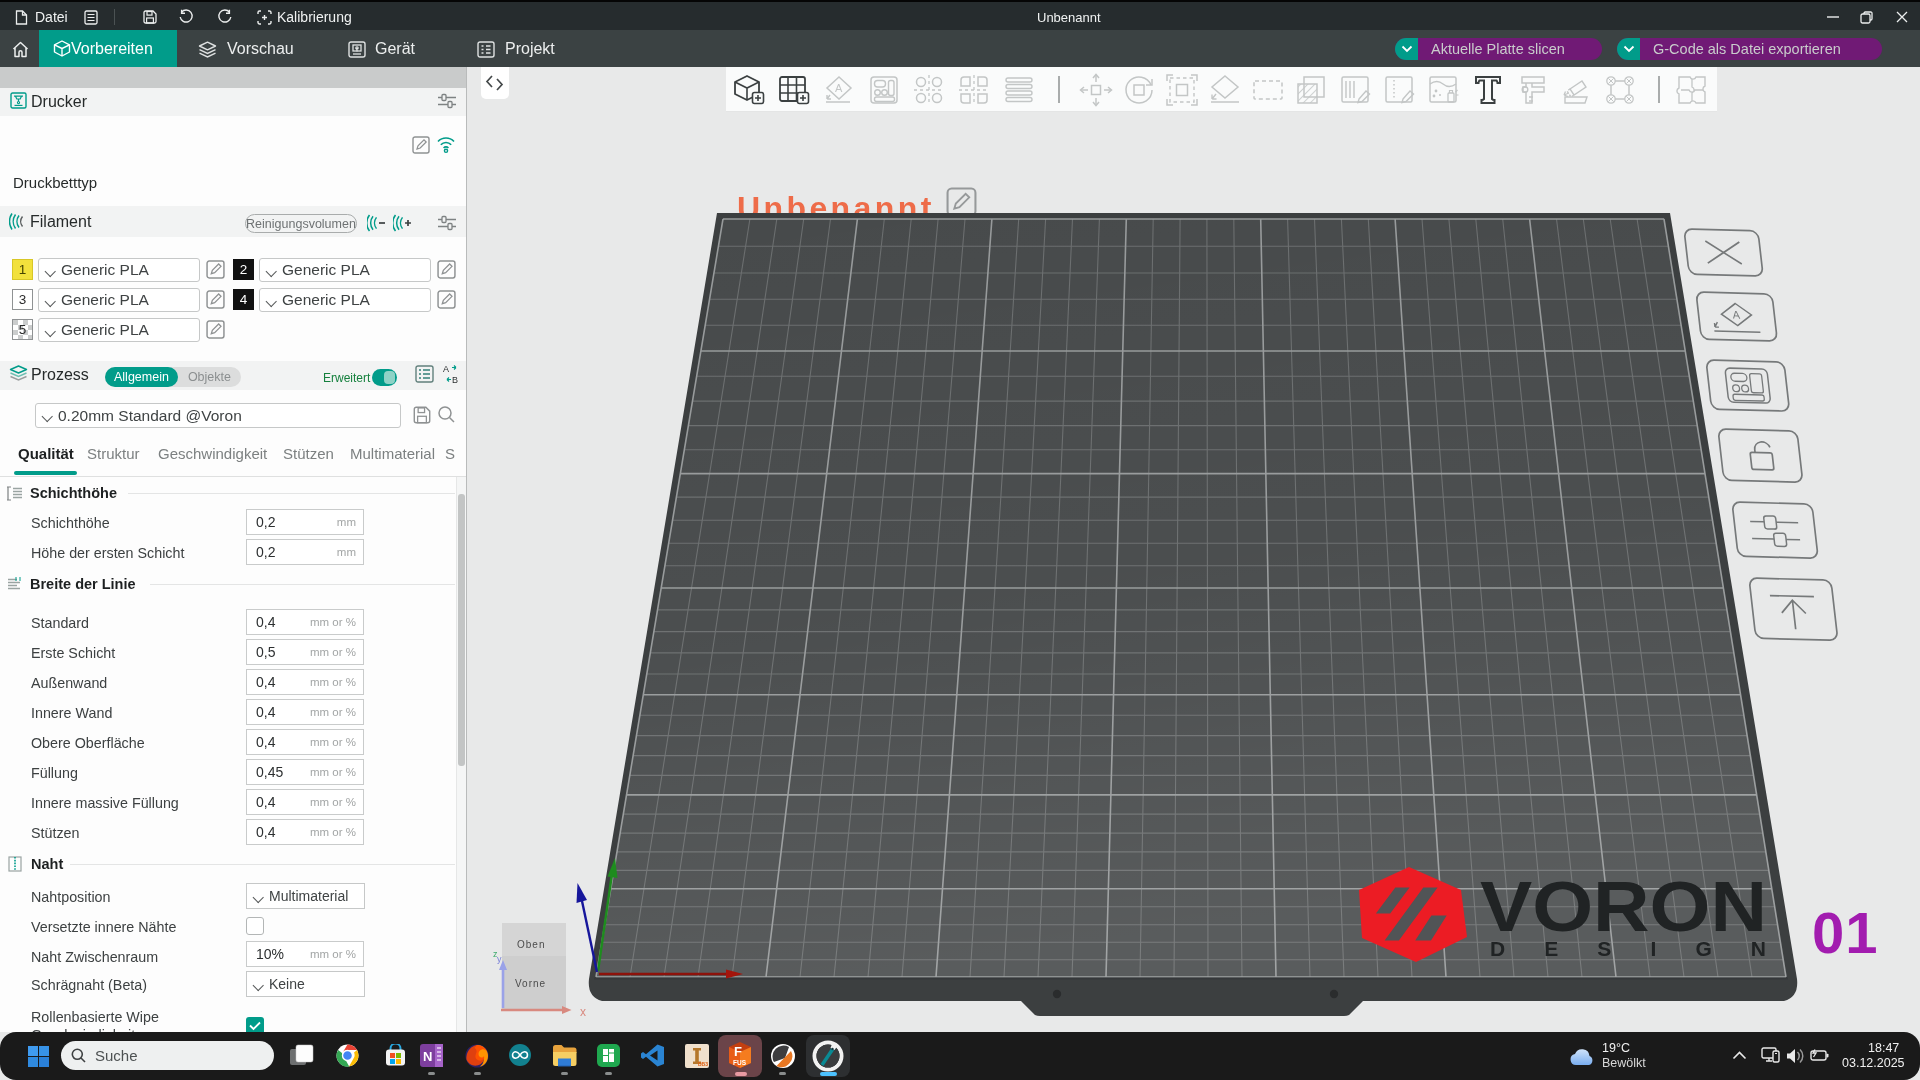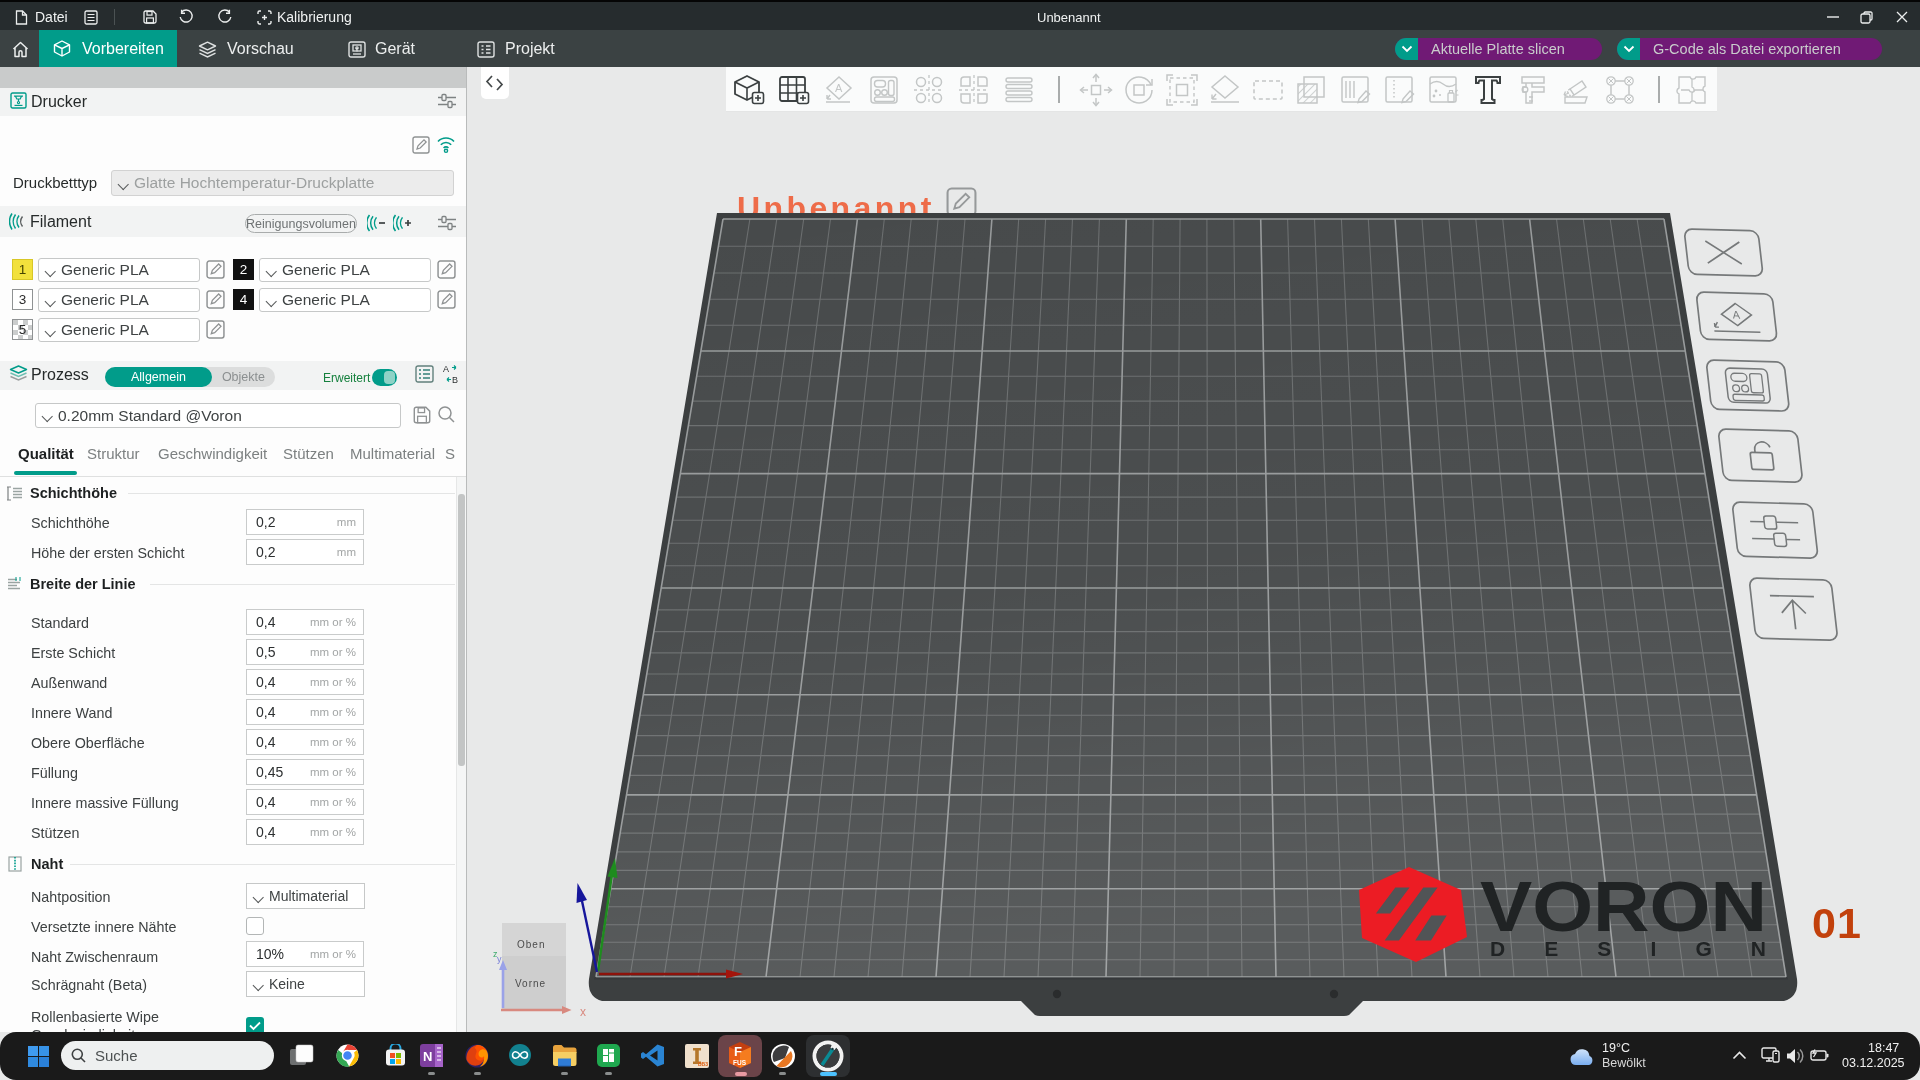--- a/index.html
+++ b/index.html
@@ -75,21 +75,21 @@
 </div>
 <div class="tabbar">
  <svg class="abs" style="left:12px;top:11px" width="17" height="17" viewBox="0 0 17 17">
       <path d="M1.5 8L8.5 1.5L15.5 8M3 6.8V15.5h4v-4.3a1.5 1.5 0 0 1 3 0v4.3h4V6.8" fill="none" stroke="#eceeee" stroke-width="1.5" stroke-linejoin="round"></path>
     </svg>
  <div class="tab tab-active" style="left:39px;width:138px">
   <svg style="margin-left:14px" width="18" height="17" viewBox="0 0 18 17">
         <path d="M9 1L16.5 4.8V12L9 16L1.5 12V4.8z" fill="none" stroke="#fff" stroke-width="1.4" stroke-linejoin="round"></path>
         <path d="M1.5 4.8L9 8.5L16.5 4.8M9 8.5V16" fill="none" stroke="#fff" stroke-width="1.4" stroke-linejoin="round"></path>
       </svg>
-  <span style="margin-left:11px">Vorbereiten</span>
+  <span style="">Vorbereiten</span>
  </div>
  <svg class="abs" style="left:198px;top:11px" width="19" height="17" viewBox="0 0 19 17">
       <path d="M1.5 5L9.5 1.2L17.5 5L9.5 8.8z" fill="none" stroke="#dfe2e2" stroke-width="1.4" stroke-linejoin="round"></path>
       <path d="M1.5 8.6L9.5 12.4L17.5 8.6" fill="none" stroke="#dfe2e2" stroke-width="1.4"></path>
       <path d="M1.5 12.2L9.5 16L17.5 12.2" fill="none" stroke="#dfe2e2" stroke-width="1.4"></path>
     </svg>
  <div class="tab" style="left:227px">Vorschau</div>
  <svg class="abs" style="left:348px;top:11px" width="18" height="17" viewBox="0 0 18 17">
       <rect x="1" y="1" width="16" height="15" rx="2" fill="none" stroke="#dfe2e2" stroke-width="1.4"></rect>
       <rect x="5" y="4" width="8" height="6" fill="none" stroke="#dfe2e2" stroke-width="1.3"></rect>
@@ -139,24 +139,20 @@
       <rect x="1" y="1" width="16" height="16" rx="2" fill="none" stroke="#8f9293" stroke-width="1.4"></rect>
       <path d="M5 13l1-3.2 6-6 2.2 2.2-6 6z" fill="none" stroke="#8f9293" stroke-width="1.2"></path>
     </svg>
  <svg class="abs" style="left:436px;top:68px" width="20" height="19" viewBox="0 0 20 19">
       <path d="M2 6.5a11 11 0 0 1 16 0" fill="none" stroke="#019c8a" stroke-width="1.6"></path>
       <path d="M4.8 9.8a7 7 0 0 1 10.4 0" fill="none" stroke="#019c8a" stroke-width="1.6"></path>
       <path d="M7.6 13a3.2 3.2 0 0 1 4.8 0" fill="none" stroke="#019c8a" stroke-width="1.6"></path>
       <circle cx="10" cy="15.8" r="1.6" fill="none" stroke="#019c8a" stroke-width="1.4"></circle>
     </svg>
  <div class="param-label" style="left:13px;top:107px;font-size:15px;color:#272b2b">Druckbetttyp</div>
- <div class="combo" style="left:111px;top:103px;width:343px;height:26px;background:#ececec;border-color:#d2d2d2;color:#9da0a0">
-      <span class="chev"></span>
-      <span>Glatte Hochtemperatur-Druckplatte</span>
-    </div>
  <div class="sechead" style="top:139px;height:31px"></div>
  <svg class="abs" style="left:9px;top:145px" width="17" height="19" viewBox="0 0 17 19">
       <path d="M3 1.5a14 14 0 0 0 0 16M6.5 2.5a12 12 0 0 0 0 14M10 3.5a10 10 0 0 0 0 12" fill="none" stroke="#019c8a" stroke-width="1.5"></path>
       <path d="M13.5 4.5a8 8 0 0 0 0 10" fill="none" stroke="#5a5e5f" stroke-width="1.5"></path>
     </svg>
  <div class="sectitle" style="left:30px;top:146px">Filament</div>
  <div class="abs" style="left:245px;top:147px;width:112px;height:19px;border:1px solid #a9acac;border-radius:10px;display:flex;align-items:center;justify-content:center;font-size:12.5px;color:#6e7273">Reinigungsvolumen</div>
  <svg class="abs" style="left:367px;top:147px" width="19" height="18" viewBox="0 0 19 18">
       <path d="M2.5 1a13 13 0 0 0 0 16M6 2.2a11 11 0 0 0 0 13.6M9.5 3.4a9 9 0 0 0 0 11.2" fill="none" stroke="#019c8a" stroke-width="1.5"></path>
       <path d="M12 9h6" stroke="#3c4041" stroke-width="1.7"></path>
@@ -216,21 +212,21 @@
       <path d="M5 13l1-3.2 6-6 2.2 2.2-6 6z" fill="none" stroke="#8f9293" stroke-width="1.2"></path>
     </svg>
  <div class="sechead" style="top:294px;height:29px"></div>
  <svg class="abs" style="left:9px;top:298px" width="19" height="18" viewBox="0 0 19 18">
       <path d="M9.5 1L17.5 4.5L9.5 8L1.5 4.5z" fill="none" stroke="#019c8a" stroke-width="1.4" stroke-linejoin="round"></path>
       <path d="M1.5 8L9.5 11.5L17.5 8" fill="none" stroke="#6fbfb2" stroke-width="1.4"></path>
       <path d="M1.5 11.5L9.5 15L17.5 11.5" fill="none" stroke="#9a9e9f" stroke-width="1.4"></path>
     </svg>
  <div class="sectitle" style="left:31px;top:299px">Prozess</div>
  <div class="abs" style="left:105px;top:300px;height:20px;border-radius:10px;background:#dcdddd;display:flex">
-   <div style="height:20px;padding:0 26px;border-radius:10px;background:#019c8a;color:#fff;font-size:12.5px;display:flex;align-items:center">Allgemein</div>
+   <div style="height:20px;padding:0 9px;border-radius:10px;background:#019c8a;color:#fff;font-size:12.5px;display:flex;align-items:center">Allgemein</div>
    <div style="height:20px;padding:0 10px;color:#8b8f90;font-size:12.5px;display:flex;align-items:center">Objekte</div>
  </div>
  <div class="param-label" style="left:323px;top:304px;font-size:12px;color:#15803d">Erweitert</div>
  <div class="abs" style="left:372px;top:302px;width:25px;height:17px;border-radius:8.5px;background:#019c8a"></div>
  <div class="abs" style="left:384px;top:304px;width:11px;height:13px;border-radius:4px;background:#8ed2c6"></div>
  <svg class="abs" style="left:415px;top:298px" width="19" height="18" viewBox="0 0 19 18">
       <rect x="1" y="1" width="17" height="16" rx="2" fill="none" stroke="#62807c" stroke-width="1.4"></rect>
       <path d="M4 5h2M4 9h2M4 13h2M8 5h7M8 9h7M8 13h7" stroke="#34817a" stroke-width="1.3"></path>
     </svg>
  <svg class="abs" style="left:443px;top:297px" width="18" height="20" viewBox="0 0 18 20">
@@ -487,21 +483,21 @@
 <div class="abs" style="left:481px;top:67px;width:28px;height:32px;background:#fff;border-radius:0 0 5px 5px"></div>
 <svg class="abs" style="left:484px;top:74px" width="22" height="18" viewBox="0 0 22 18">
     <path d="M8 2L3 7.5L8 13" fill="none" stroke="#44494a" stroke-width="1.7"></path>
     <path d="M13 5L18 10.5L13 16" fill="none" stroke="#44494a" stroke-width="1.7"></path>
   </svg>
 <div class="abs" style="left:737px;top:190px;font-size:32px;font-weight:bold;color:#ee6c49;letter-spacing:3.4px">Unbenannt</div>
 <svg class="abs" style="left:946px;top:187px" width="31" height="30" viewBox="0 0 30 29">
     <rect x="1.5" y="1.5" width="27" height="26" rx="4" fill="none" stroke="#96999a" stroke-width="2"></rect>
     <path d="M8 21l1.5-5L19 6.5l3.5 3.5-9.5 9.5z" fill="none" stroke="#96999a" stroke-width="1.8"></path>
   </svg>
-<div class="abs" style="left:1812px;top:899px;font-size:43px;font-weight:bold;color:#c2410c;letter-spacing:1px">01</div>
+<div class="abs" style="left:1812px;top:899px;font-size:58px;font-weight:bold;color:#a21caf;letter-spacing:1px">01</div>
 <svg class="abs" style="left:467px;top:67px" width="1453" height="965" viewBox="467 67 1453 965" font-family="Liberation Sans">
 <defs>
       <linearGradient id="faceg" x1="0" y1="0" x2="0.22" y2="1">
         <stop offset="0" stop-color="#ffffff" stop-opacity="0"></stop>
         <stop offset="0.55" stop-color="#ffffff" stop-opacity="0.025"></stop>
         <stop offset="1" stop-color="#ffffff" stop-opacity="0.10"></stop>
       </linearGradient>
     </defs>
 <path d="M717 213 L1670 213 L1797 979 Q1799 997 1784 1001 L1363 1001 L1349 1015 Q1347 1016 1344 1016 L1040 1016 Q1037 1016 1035 1015 L1021 1001 L602 1001 Q587 997 589 979 Z" fill="#3c3f40"></path>
 <path d="M723 219L1664 219L1786 977L596 977Z" fill="#474a4b"></path>

